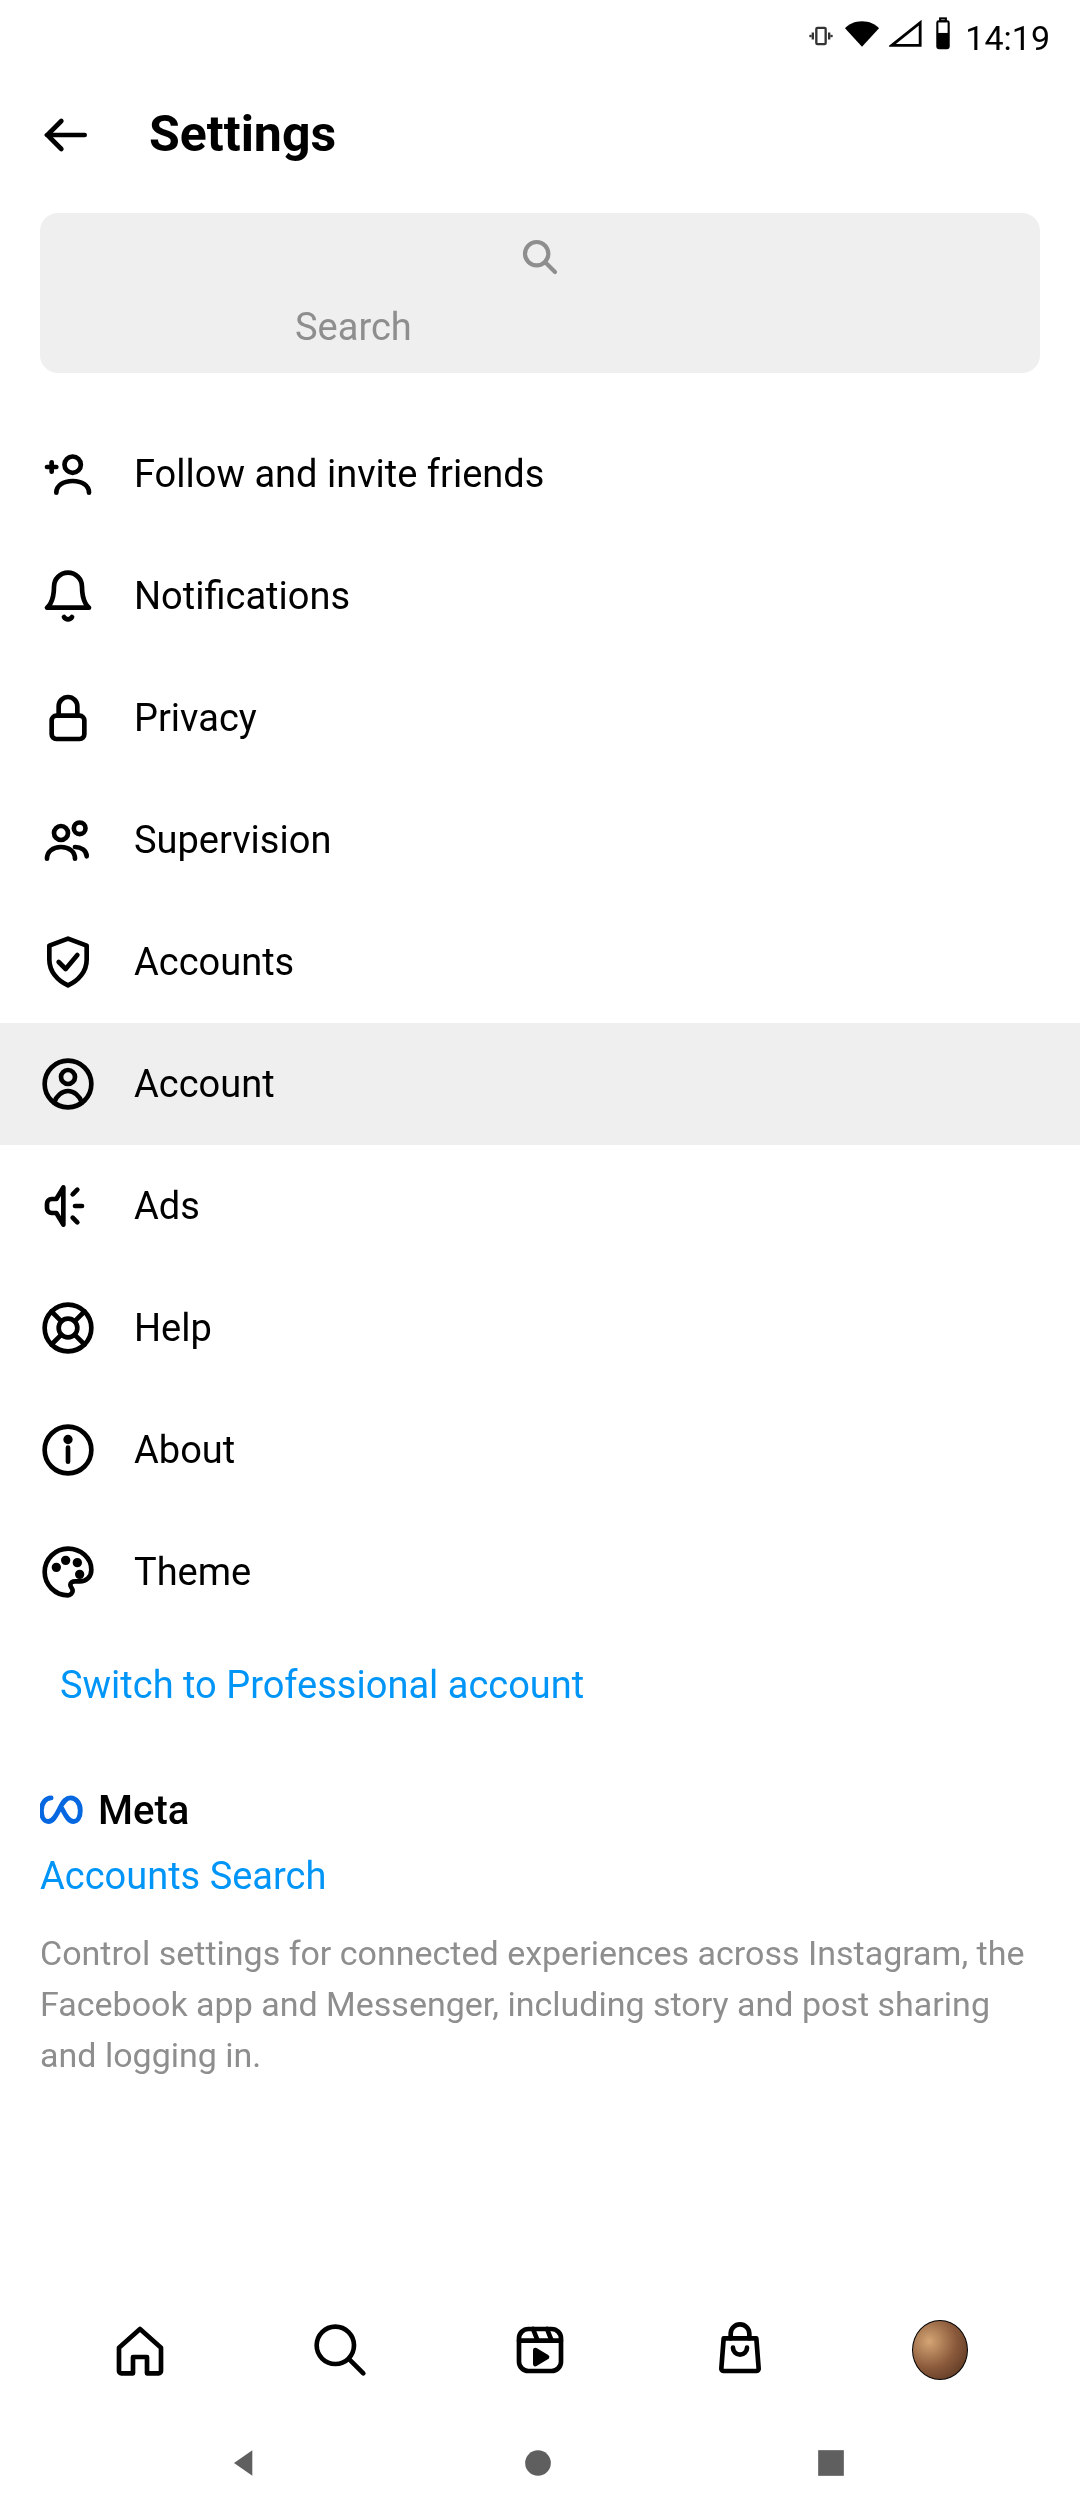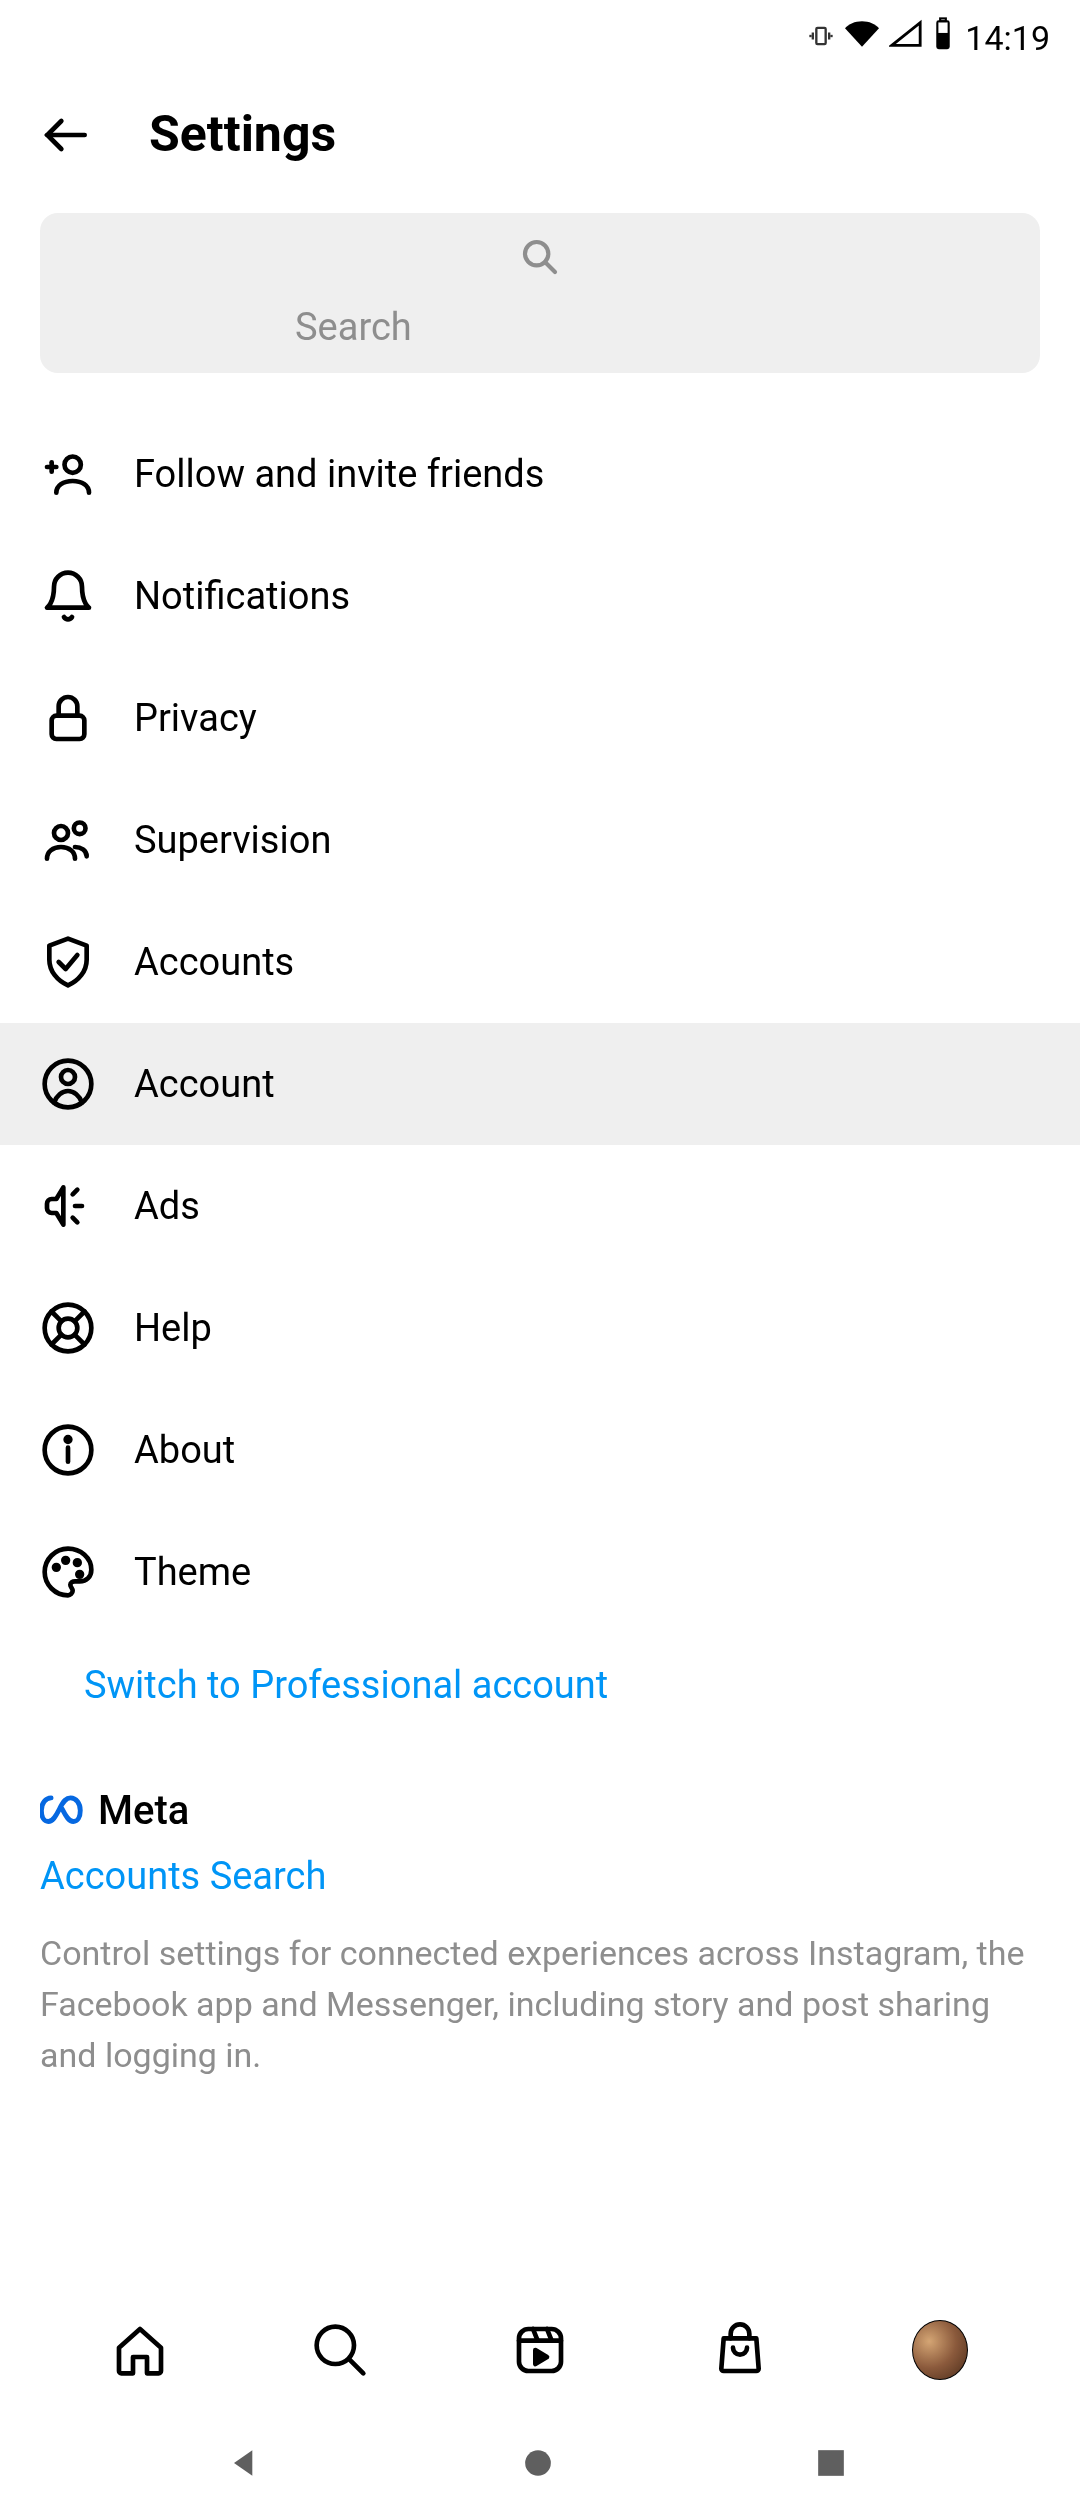--- a/index.html
+++ b/index.html
@@ -98,21 +98,20 @@
     .item-label {
       font-size: 38px;
       color: #000;
       font-weight: 400;
     }
     .link-item {
       padding: 30px 60px;
       font-size: 38px;
       color: #0095f6;
       font-weight: 400;
-      margin-left: 24px;
     }
     .meta-section {
       padding: 50px 40px 0 40px;
     }
     .meta-logo {
       display: flex;
       align-items: center;
       gap: 8px;
       margin-bottom: 20px;
     }

